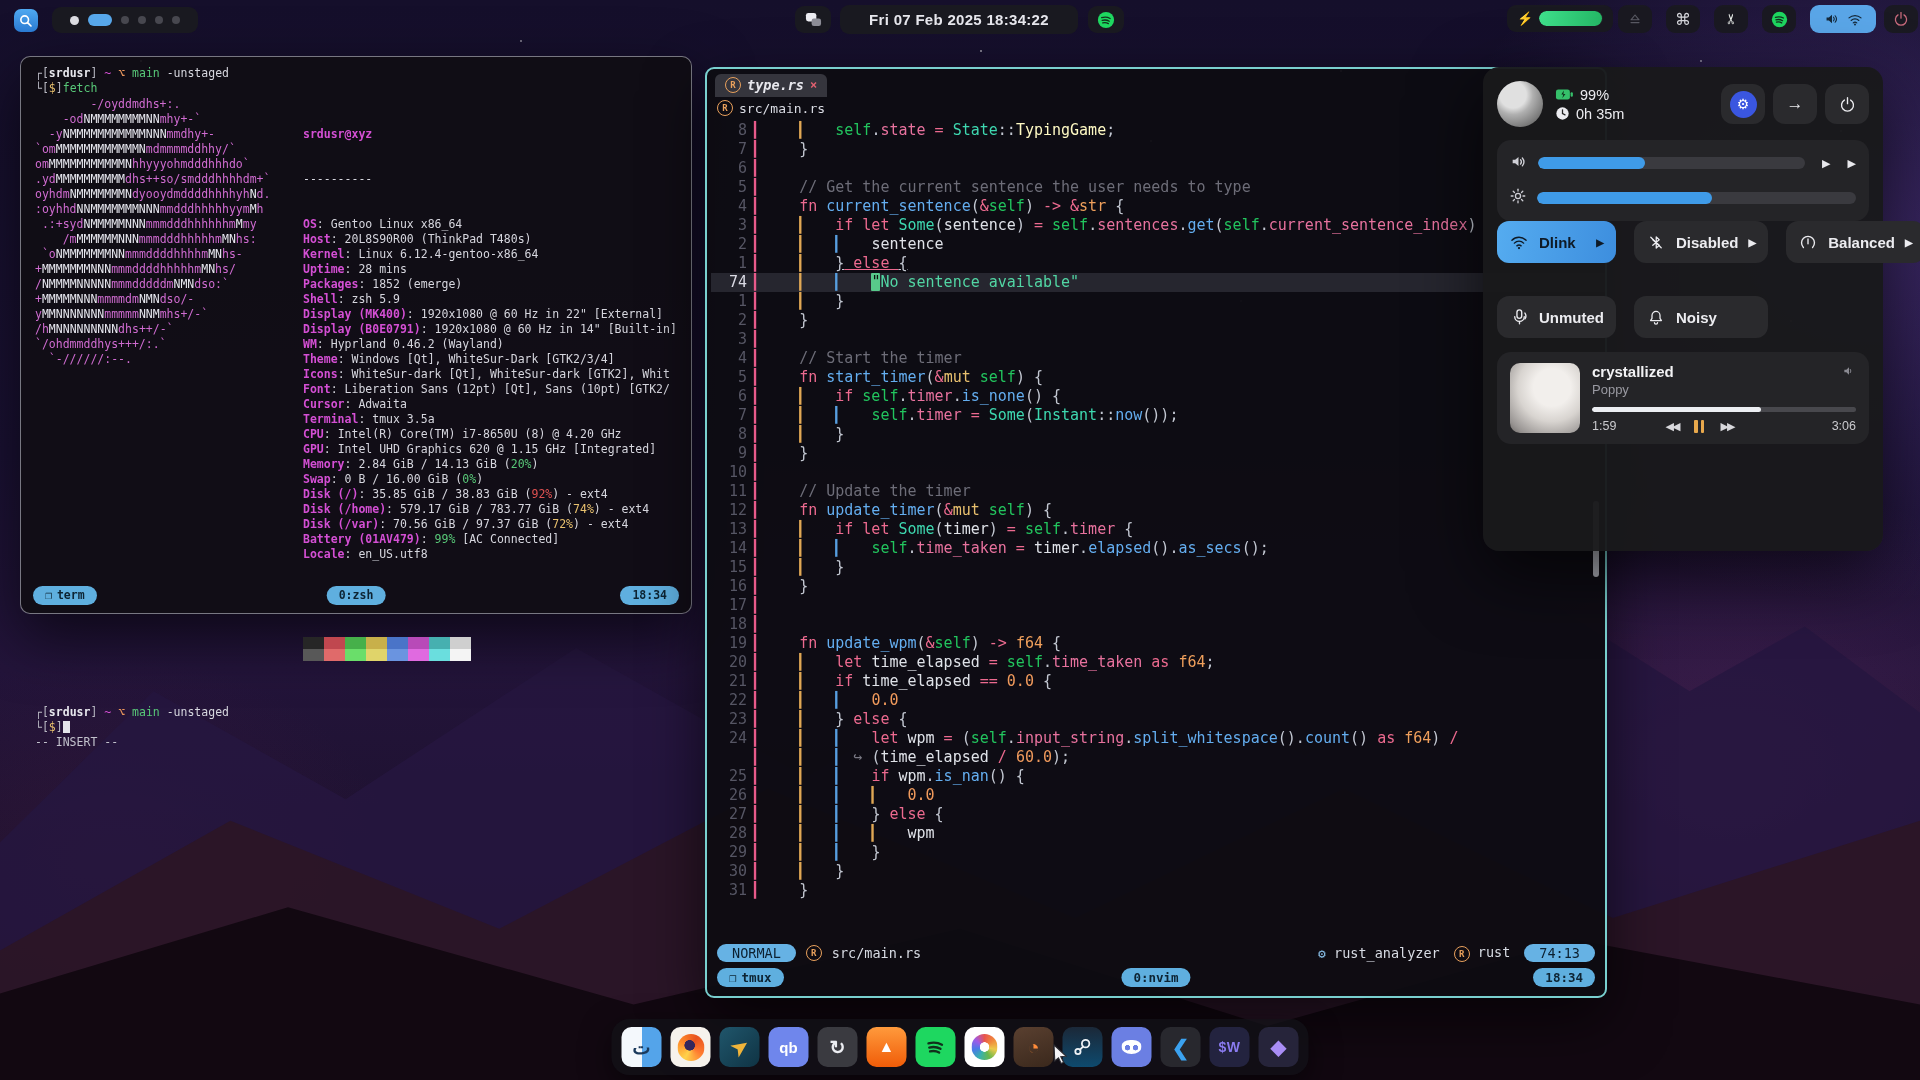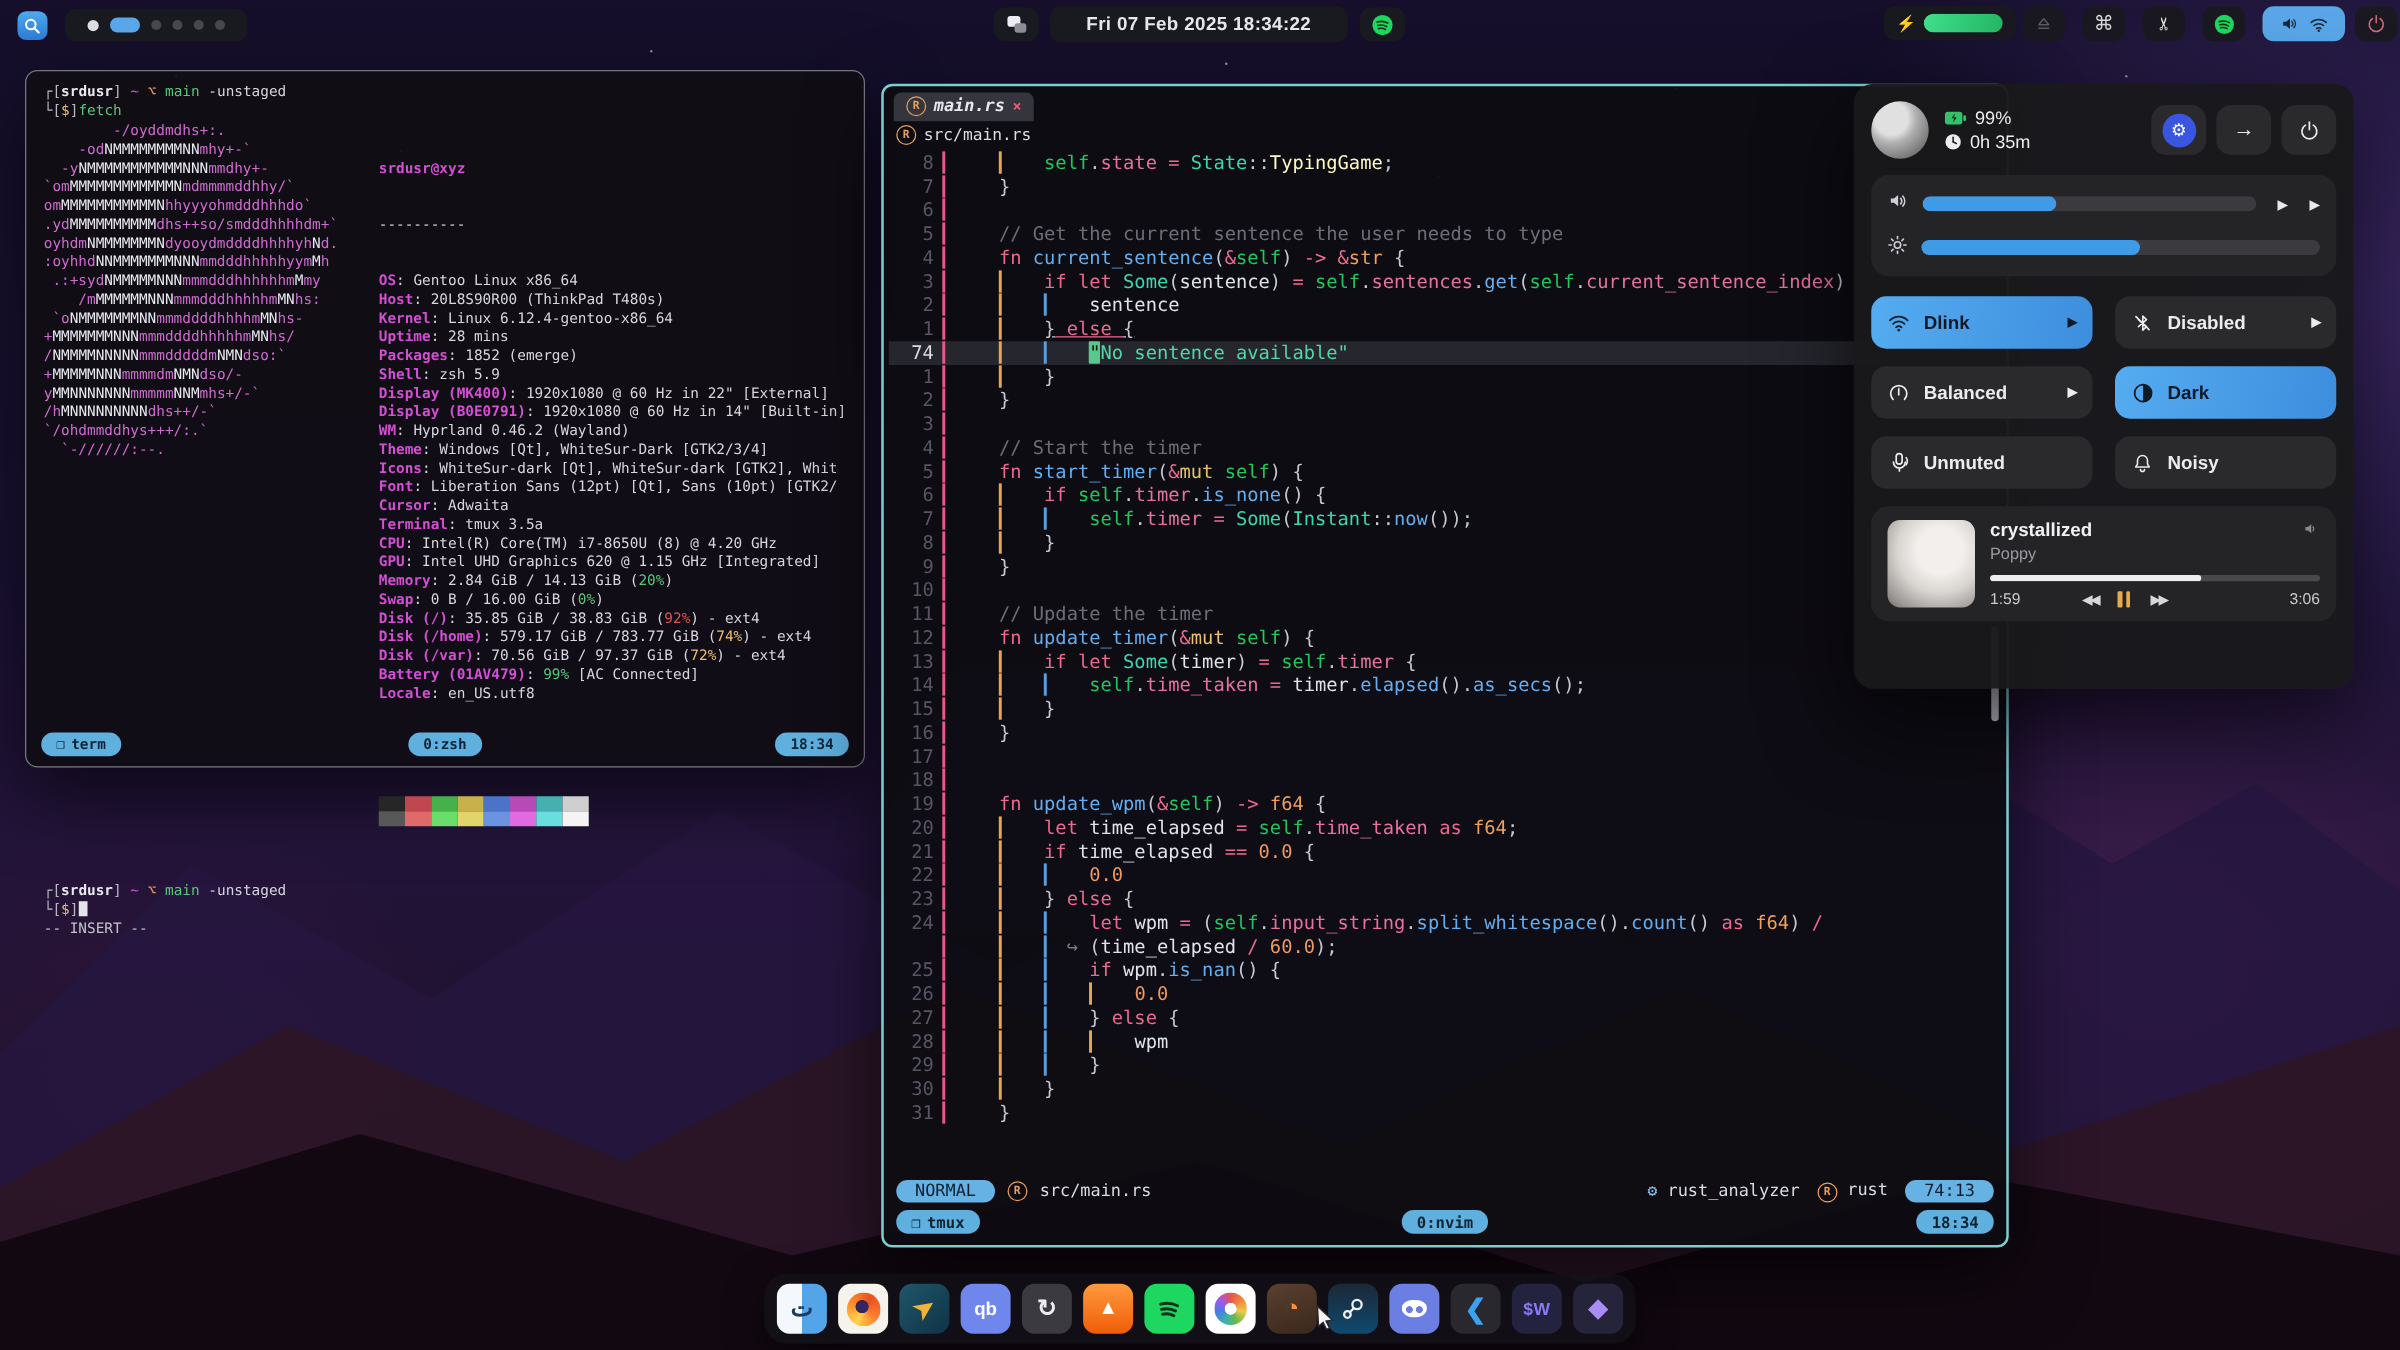--- a/index.html
+++ b/index.html
@@ -109,21 +109,21 @@
   #p-userinfo{display:flex;flex-direction:column;gap:3px;font-size:14.5px;}
   .p-inforow{display:flex;align-items:center;gap:6px;}
   #p-hbtns{margin-left:auto;display:flex;gap:8px;}
   .hbtn{width:44px;height:40px;border-radius:12px;background:#2a2a2d;display:flex;align-items:center;justify-content:center;color:#e8e8ec;font-size:17px;}
   .gear-circ{width:27px;height:27px;border-radius:50%;background:#3a56e0;display:flex;align-items:center;justify-content:center;font-size:14px;color:#fff;}
   #sliders{margin-top:13px;background:#242427;border-radius:14px;padding:11px 13px;display:flex;flex-direction:column;gap:11px;}
   .srow{display:flex;align-items:center;gap:11px;height:24px;color:#cfcfd6;}
   .track{flex:1;height:12px;border-radius:7px;background:#3a3a3f;overflow:hidden;}
   .fill{height:100%;border-radius:7px;background:#3f9be8;}
   .s-chev{color:#e8e8ec;font-size:11px;margin-left:6px;}
-  #toggles{margin-top:16px;display:grid;grid-template-columns:1fr 1fr;gap:14px 18px;}
+  #toggles{margin-top:0;display:grid;grid-template-columns:1fr 1fr 1fr 1fr;gap:33px 18px;}
   .toggle{height:42px;border-radius:12px;background:#2a2a2d;display:flex;align-items:center;gap:10px;
      padding:0 12px;font-size:15px;font-weight:bold;color:#ececf0;}
   .toggle.active{background:linear-gradient(100deg,#55acf0,#3d8ede);color:#0e1a26;}
   .toggle .tg-ic{display:flex;width:20px;justify-content:center;}
   .toggle .chev{margin-left:auto;font-size:10px;}
   #player{margin-top:14px;background:#242427;border-radius:14px;padding:11px 13px;display:flex;gap:12px;position:relative;}
   #album-art{width:70px;height:70px;border-radius:10px;flex:none;
      background:radial-gradient(circle at 60% 35%,#f2efec 0 30%,#d8d4d0 55%,#9a9694 85%,#6e6a68 100%);}
   #player .meta{flex:1;display:flex;flex-direction:column;}
   #song-title{font-size:15px;font-weight:bold;color:#f2f2f4;}
@@ -287,21 +287,21 @@
       <div class="tmux-pill tmux-right">
           <span>18:34</span>
         </div>
     </div>
   </div>
 
   <div class="win z-win" id="editor">
     <div id="e-tabbar">
       <div id="e-tab">
         <span class="rust-ic">R</span>
-        <span>main.rs</span>
+        <span>type.rs</span>
         <span class="close">×</span>
       </div>
     </div>
     <div id="e-crumb">
       <span class="rust-ic">R</span>
       <span>src/main.rs</span>
     </div>
     <div id="code">
       <div id="e-scrollthumb"></div>
     <div class="crow">

